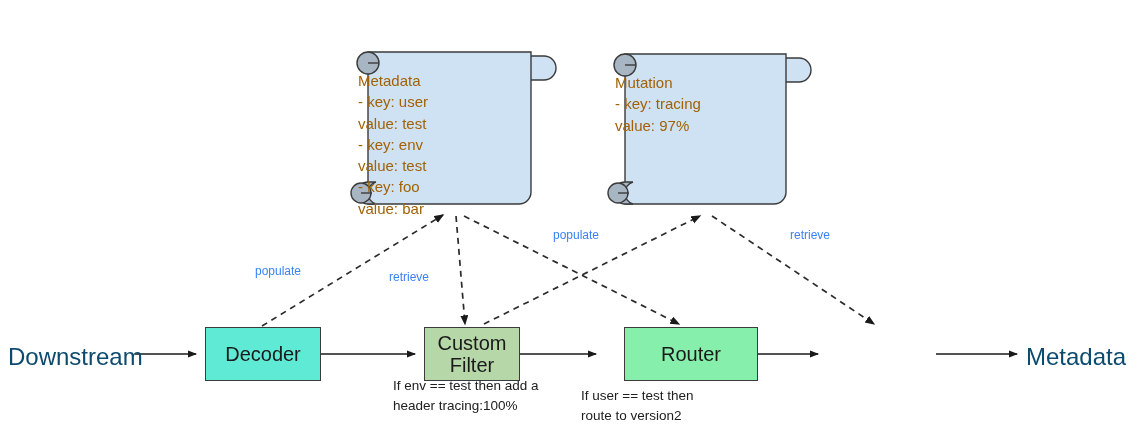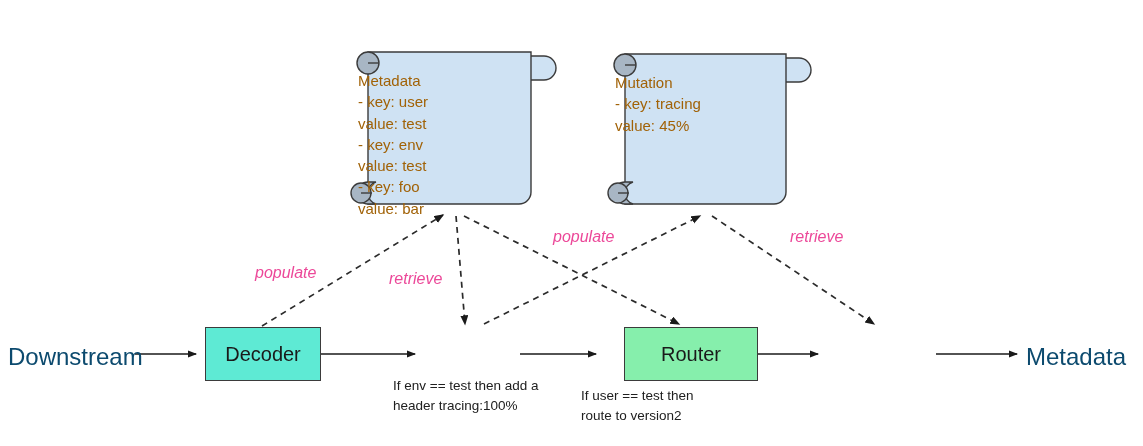--- a/index.html
+++ b/index.html
@@ -60,25 +60,24 @@
     font-size: 13.5px;
     line-height: 1.45;
     color: #202020;
     white-space: pre-line;
     z-index: 4;
   }
 
   
   .edge-label {
     position: absolute;
-    font-size: 16px;
-    color: #ec4899;
+    font-size: 12px;
+    color: #3b82f6;
     white-space: nowrap;
     z-index: 5;
-    font-style: italic;
   }
 
   
   .scroll {
     position: absolute;
     z-index: 3;
   }
   .scroll .scroll-text {
     position: absolute;
     left: 18px;
@@ -157,28 +156,30 @@
       <path d="M32,20 h170 a12,12 0 0 1 0,24 h-170 z" fill="#cfe2f3" stroke="#3b3b3b" stroke-width="1.4"></path>
       <path d="M28,16 h161 v138 a12,12 0 0 1 -12,12 h-149 z" fill="#cfe2f3" stroke="#3b3b3b" stroke-width="1.4"></path>
       <path d="M28,16 a11,11 0 0 1 11,11 a11,11 0 0 1 -11,11 a11,11 0 0 1 0,-22 z" fill="#a8b6c4" stroke="#3b3b3b" stroke-width="1.4"></path>
       <path d="M28,27 h11" stroke="#3b3b3b" stroke-width="1.4" fill="none"></path>
       <path d="M28,144 a11,11 0 1 0 0,22 h8 a11,11 0 0 1 -8,-11 a11,11 0 0 1 8,-11 z" fill="#a8b6c4" stroke="#3b3b3b" stroke-width="1.4"></path>
       <circle cx="21" cy="155" r="10" fill="#a8b6c4" stroke="#3b3b3b" stroke-width="1.4"></circle>
       <path d="M21,155 h11" stroke="#3b3b3b" stroke-width="1.4" fill="none"></path>
     </svg>
     <div class="scroll-text">Mutation
   - key: tracing
-    value: 45%</div>
+    value: 97%</div>
   </div>
 
   <div class="endpoint" style="left:8px; top:343px;">Downstream</div>
   <div class="endpoint" style="left:1026px; top:343px;">Metadata</div>
 
   <div class="node pink" style="left:205px; top:327px; width:116px; height:54px;">Decoder</div>
 
+  <div class="node green" style="left:424px; top:327px; width:96px; height:54px;">Custom
+Filter</div>
 
   <div class="node blue" style="left:604px; top:327px; width:134px; height:54px;">Router</div>
 
 
   <div class="caption" style="left:393px; top:376px;">If env == test then add a
 header tracing:100%</div>
   <div class="caption" style="left:581px; top:386px;">If user == test then
 route to version2</div>
 
   <div class="edge-label" style="left:255px; top:264px;">populate</div>

